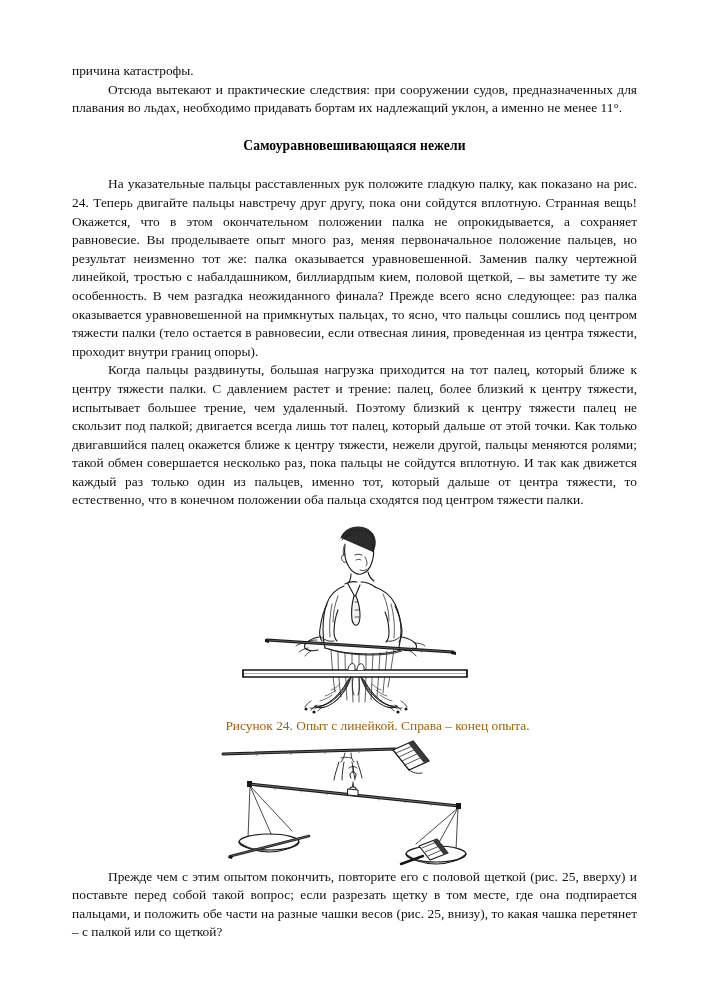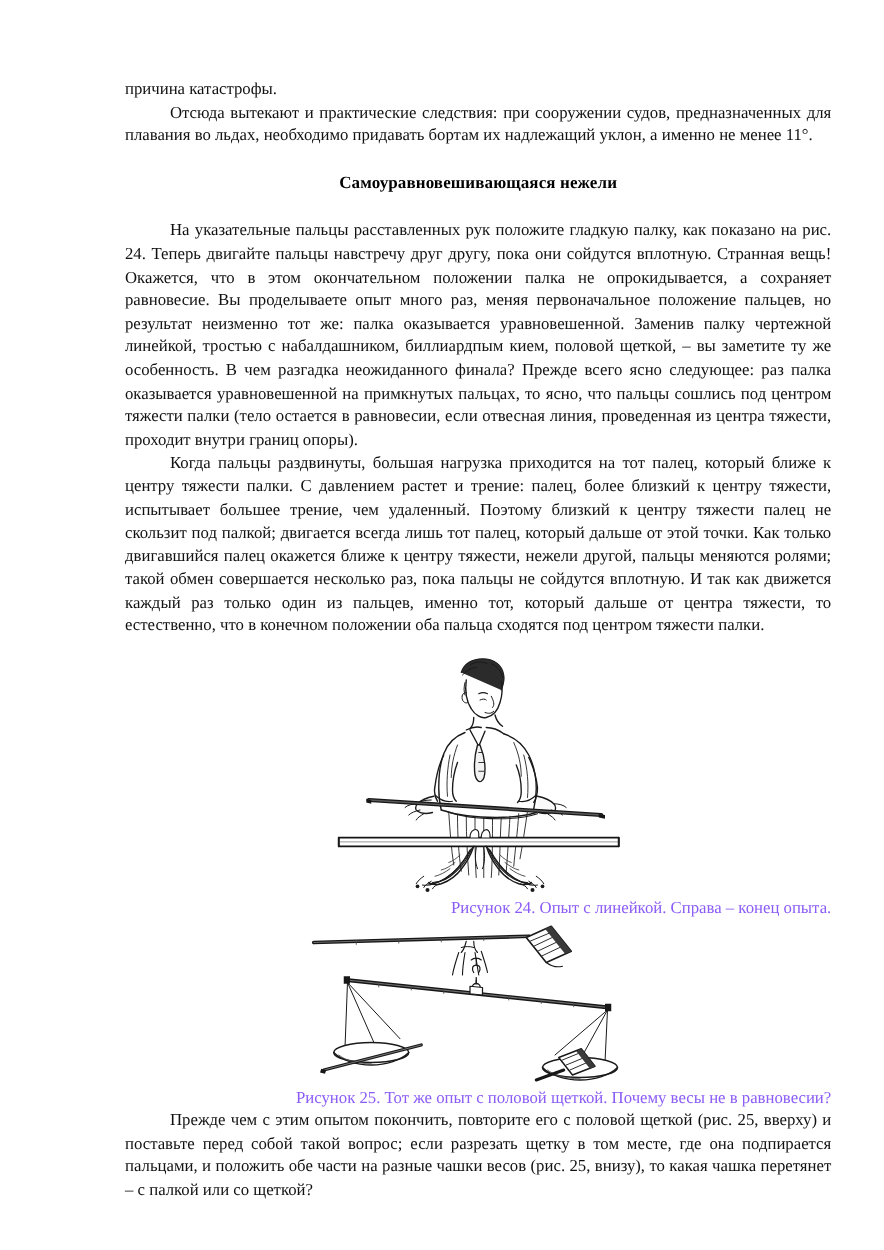--- a/index.html
+++ b/index.html
@@ -14,21 +14,21 @@
     overflow: hidden;
     font-family: "Liberation Serif", "DejaVu Serif", serif;
     color: #000000;
   }
   .page {
     position: relative;
     width: 707px;
     height: 1000px;
     background: #ffffff;
     box-sizing: border-box;
-    padding: 62px 70px 0 100px;
+    padding: 62px 70px 0 72px;
   }
   .content {
     width: 565px;
   }
   p.body-text {
     margin: 0;
     font-size: 13.4px;
     line-height: 18.6px;
     text-align: justify;
     text-justify: inter-word;
@@ -56,24 +56,24 @@
     margin: 0;
     padding: 0;
   }
   .fig-art {
     display: block;
     margin: 0 auto;
   }
   .fig-caption {
     font-size: 13.4px;
     line-height: 18.6px;
-    text-align: right;
+    text-align: center;
     padding-left: 46px;
     margin: 0;
-    color: #8b5cf6;
+    color: #a16207;
   }
   .fig24-wrap { margin-top: 14px; }
   .fig25-wrap { margin-top: 2px; }
   .caption24 { margin-top: -2px; }
   .caption25 { margin-top: 1px; }
   .after-fig25 { margin-top: 1px; }
 </style>
 </head>
 <body>
 
@@ -251,19 +251,18 @@
           <path d="M205 118 c5,4 14,7 26,7" stroke-width="0.7" stroke="#555"></path>
 
           <path d="M214 108 l18 -7 l11 14 l-18 7 z" fill="#ffffff" stroke-width="1.2"></path>
           <path d="M217 110 l17 -7 M220 114 l17 -7 M223 118 l16 -7" stroke-width="0.8" stroke="#2e2e2e"></path>
           <path d="M232 101 l11 14 l-4 2 l-11 -14 z" fill="#3a3a3a" stroke="none"></path>
 
           <path d="M196 126 l22 -8" stroke-width="2.4" stroke="#171717"></path>
         </g>
       </svg>
 
-      <p class="fig-caption caption25">Рисунок 25. Тот же опыт с половой щеткой. Почему весы не в равновесии?</p>
     </div>
 
     <p class="body-text indent after-fig25">Прежде чем с этим опытом покончить, повторите его с половой щеткой (рис. 25, вверху) и поставьте перед собой такой вопрос; если разрезать щетку в том месте, где она подпирается пальцами, и положить обе части на разные чашки весов (рис. 25, внизу), то какая чашка перетянет – с палкой или со щеткой?</p>
 
   </div>
 </div>
 
 </body></html>

